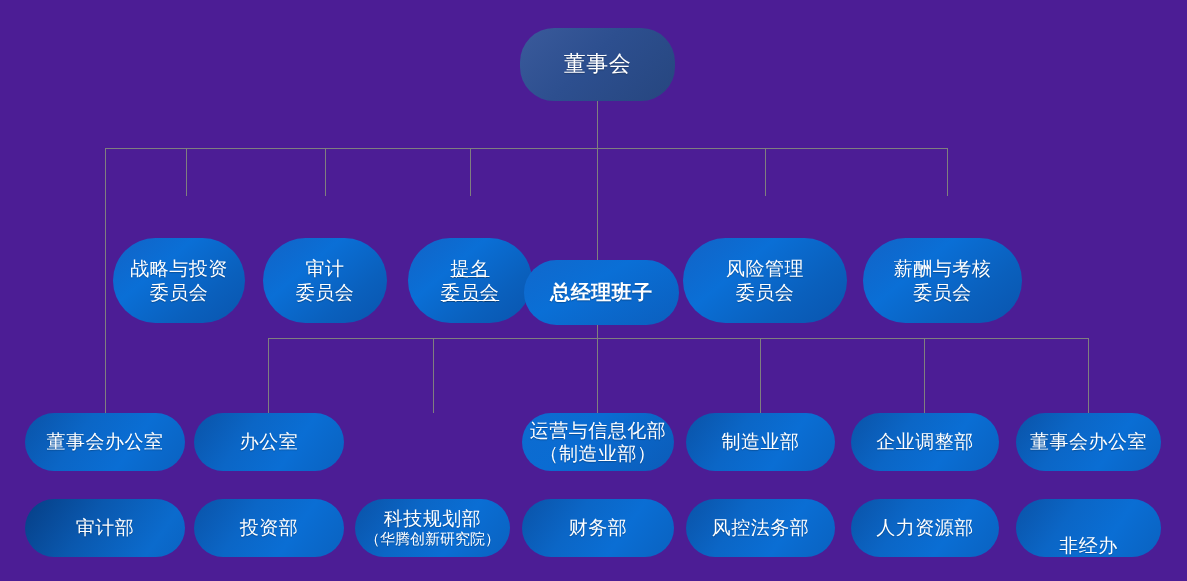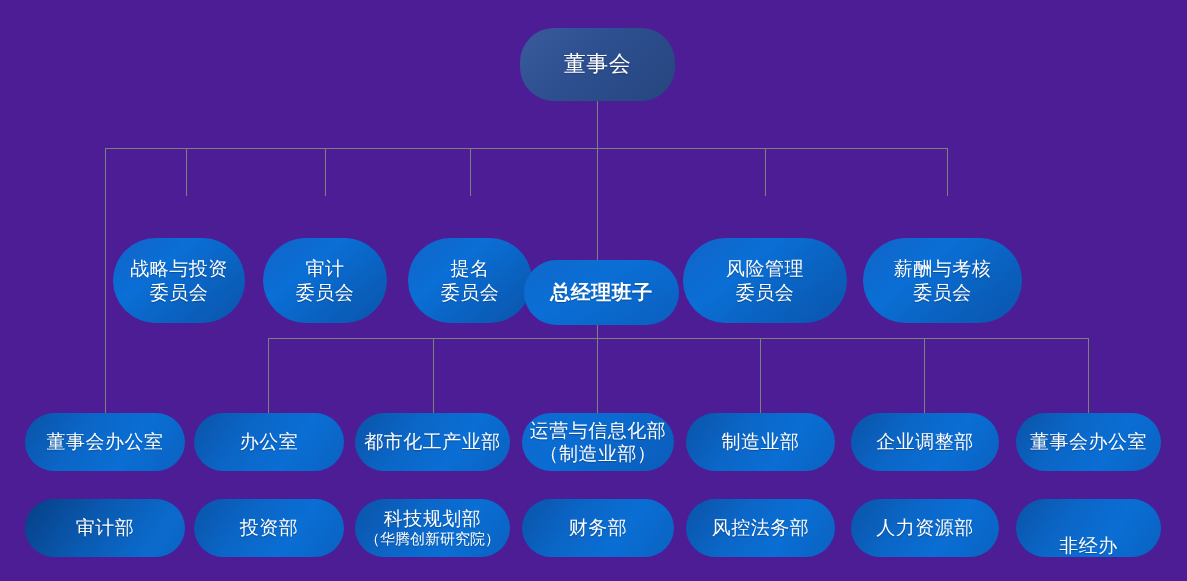--- a/index.html
+++ b/index.html
@@ -128,21 +128,21 @@
   </div>
 
   <div class="node node-committee" style="left:113px; top:196px; width:132px; height:85px;">
     <span>战略与投资</span>
     <span>委员会</span>
   </div>
   <div class="node node-committee" style="left:263px; top:196px; width:124px; height:85px;">
     <span>审计</span>
     <span>委员会</span>
   </div>
-  <div class="node node-committee" style="left:408px; top:196px; width:124px; height:85px;">
+  <div class="node node-committee" style="left:408px; top:196px; width:124px; height:85px;text-decoration:underline;">
     <span>提名</span>
     <span>委员会</span>
   </div>
   <div class="node node-committee" style="left:683px; top:196px; width:164px; height:85px;">
     <span>风险管理</span>
     <span>委员会</span>
   </div>
   <div class="node node-committee" style="left:863px; top:196px; width:159px; height:85px;">
     <span>薪酬与考核</span>
     <span>委员会</span>
@@ -150,23 +150,20 @@
 
   <div class="node node-gm" style="left:524px; top:260px; width:155px; height:65px;">
     <span>总经理班子</span>
   </div>
 
   <div class="node node-dept" style="left:25px; top:413px; width:160px; height:58px;">
     <span>董事会办公室</span>
   </div>
   <div class="node node-dept" style="left:194px; top:413px; width:150px; height:58px;">
     <span>办公室</span>
-  </div>
-  <div class="node node-dept" style="left:355px; top:413px; width:155px; height:58px;">
-    <span>都市化工产业部</span>
   </div>
   <div class="node node-dept-bright" style="left:522px; top:413px; width:152px; height:58px;">
     <span>运营与信息化部</span>
     <span class="line2-paren">（制造业部）</span>
   </div>
   <div class="node node-dept" style="left:686px; top:413px; width:149px; height:58px;">
     <span>制造业部</span>
   </div>
   <div class="node node-dept" style="left:851px; top:413px; width:148px; height:58px;">
     <span>企业调整部</span>

